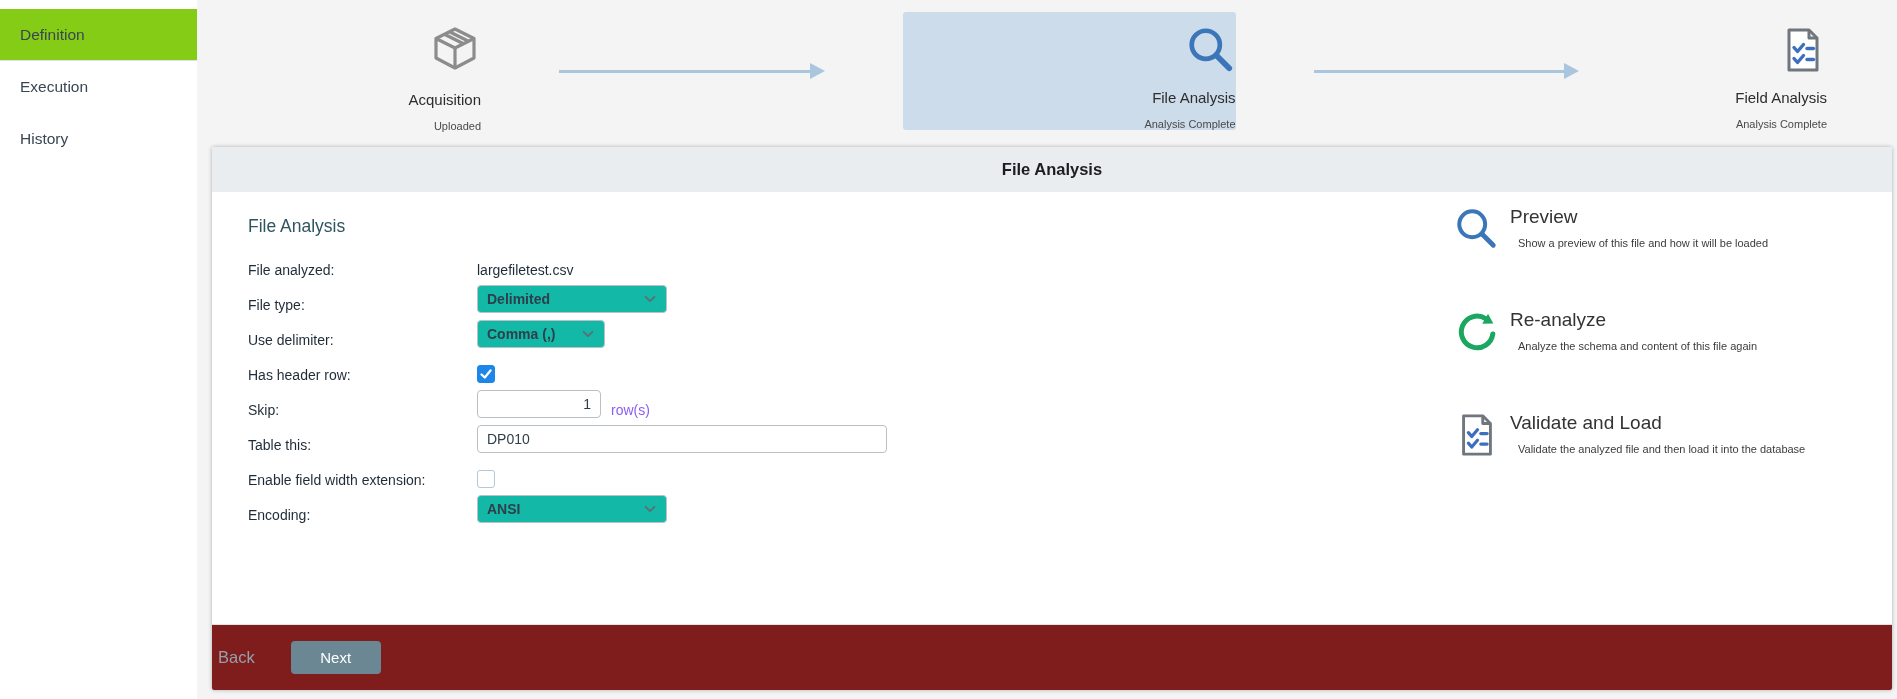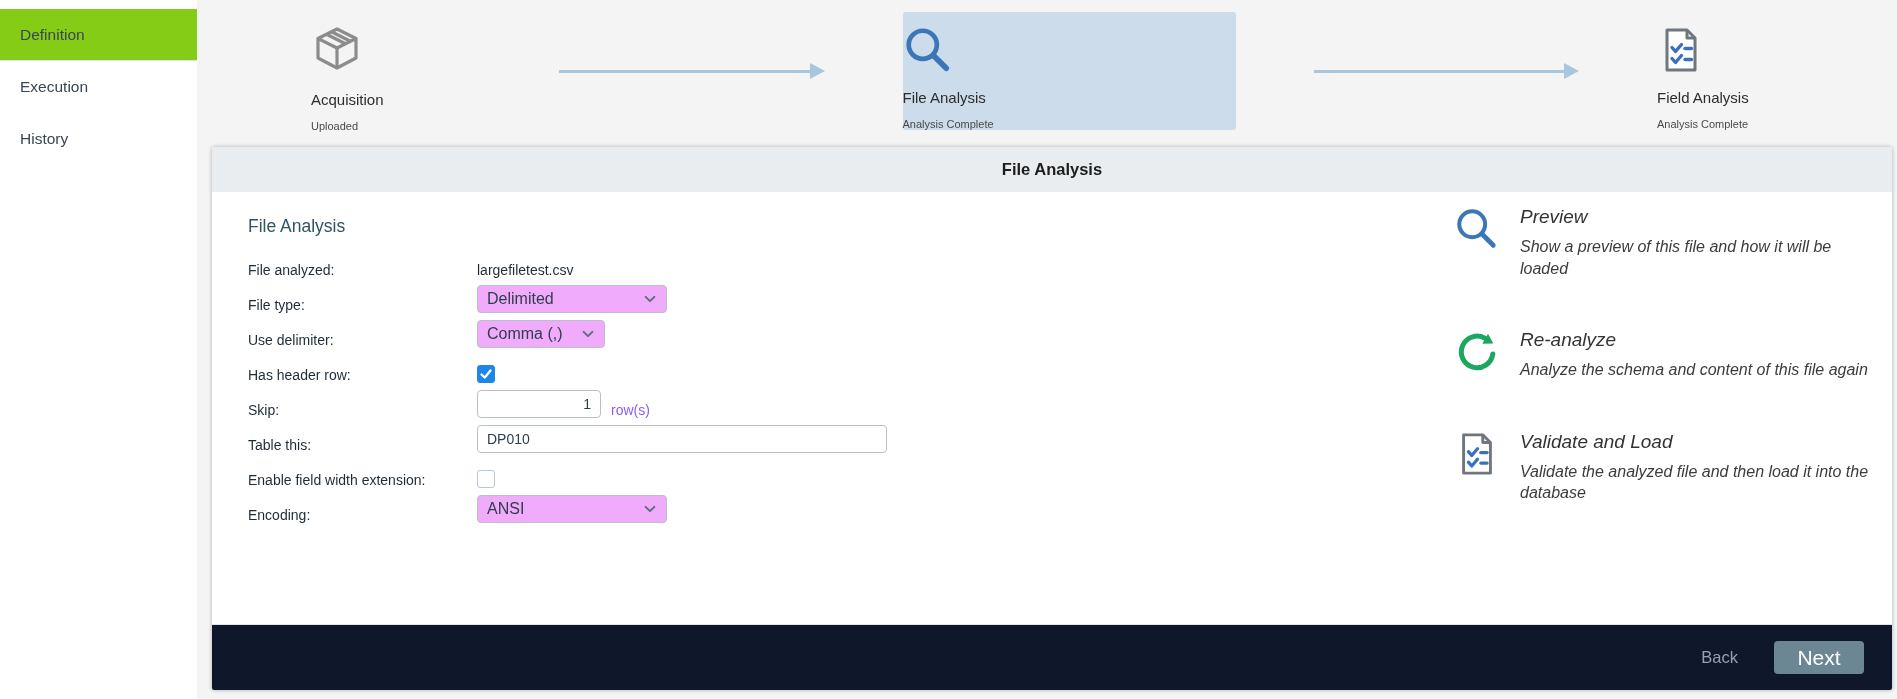--- a/index.html
+++ b/index.html
@@ -21,21 +21,21 @@
   .side-item.selected { background:#84cc16; border-bottom:1px solid #e0e0e0; }
 
   
   .main { flex:1; min-width:0; }
 
   
   .stepper {
     height:130px; padding:12px 70px 0 114px;
     display:flex; align-items:stretch;
   }
-  .step { width:170px; height:118px; display:flex; flex-direction:column; align-items:flex-start; cursor:pointer;gap:8px; }
+  .step { width:170px; height:118px; display:flex; flex-direction:column; align-items:flex-end; cursor:pointer;gap:8px; }
   .step.active { width:333px; background:#cddcea; border-radius:3px; }
   .step-iconbox { height:54px; margin-top:13px; display:flex; align-items:center; justify-content:center; }
   .step-label { font-size:15px; color:#2d2d2d; margin-top:6px; }
   .step-status { font-size:11px; color:#4a4a4a; margin-top:4px; }
   .connector { flex:1; display:flex; align-items:center; margin:0 78px; height:118px; }
   .connector .line { flex:1; height:3px; background:#a9c6de; }
   .connector .head {
     width:0; height:0;
     border-left:15px solid #a9c6de;
     border-top:8px solid transparent; border-bottom:8px solid transparent;
@@ -55,61 +55,61 @@
   .card-body { position:relative; height:498px; }
 
   
   .form { padding:24px 0 0 36px; }
   .sec { font-size:17.5px; font-weight:400; color:#2f5560; margin:0 0 13px 0; }
   .sec.second { margin-top:7px; }
   .row { display:flex; align-items:flex-end; height:28px; margin-bottom:7px; }
   .row label { width:229px; flex-shrink:0; font-size:14px; color:#1f2c38; }
   .plainval { font-size:14px; color:#1f2c38; }
   .dd {
-    height:28px; background:#f0abfc; border:1px solid #b9c1c7; border-radius:4px;
+    height:28px; background:#14b8a6; border:1px solid #b9c1c7; border-radius:4px;
     display:flex; align-items:center; justify-content:space-between;
-    padding:0 9px; font-size:16px; color:#2e3e4a; cursor:pointer;
+    padding:0 9px; font-size:14px; color:#2e3e4a; cursor:pointer;font-weight:bold;
   }
   .w190 { width:190px; } .w128 { width:128px; } .w468 { width:468px; }
   .ti {
     height:28px; border:1px solid #b9c1c7; border-radius:4px;
     padding:0 9px; font-size:14px; color:#2e3e4a; font-family:inherit;
     outline:none; background:#fff;
   }
   .skip { width:124px; text-align:right; }
   .tname { width:410px; }
   .suffix { margin-left:10px; font-size:14px; color:#8b5cf6; }
   .checkbox {
     width:18px; height:18px; border:1px solid #b3c9da; border-radius:3px;
     background:#fff; cursor:pointer; display:flex; align-items:center; justify-content:center;
   }
   .checkbox svg { display:none; }
   .checkbox.checked { background:#1d86e8; border-color:#1d86e8; }
   .checkbox.checked svg { display:block; }
 
   
   .actions { position:absolute; left:1240px; top:14px; width:440px; }
-  .action { display:flex; gap:18px; margin-bottom:50px; cursor:pointer;font-style:italic; }
+  .action { display:flex; gap:8px; margin-bottom:50px; cursor:pointer; }
   .aicon { width:50px; flex-shrink:0; display:flex; justify-content:center; }
   .atext h3 { margin:0 0 8px 0; font-size:19px; font-weight:400; color:#333; }
-  .atext p { margin:0; font-size:16px; color:#3c3c3c; line-height:1.35; max-width:352px; }
+  .atext p { margin:8px; font-size:11px; color:#3c3c3c; line-height:1.35; max-width:352px; }
 
   
   .card-footer {
     position:absolute; left:0; right:0; bottom:0; height:66px;
-    border-top:1px solid #e4e4e4; background:#0f172a;
-    display:flex; align-items:center; justify-content:flex-end;
+    border-top:1px solid #e4e4e4; background:#7f1d1d;
+    display:flex; align-items:center; 
     gap:30px; padding-right:28px; border-radius:0 0 2px 2px;
   }
   .btn-back {
     background:none; border:none; color:#94a2ad; font-size:16.5px;
     font-family:inherit; cursor:pointer;
   }
   .btn-next {
-    background:#6b8794; border:none; color:#fff; font-size:21px;
+    background:#6b8794; border:none; color:#fff; font-size:15px;
     width:90px; height:33px; border-radius:4px; font-family:inherit; cursor:pointer;
   }
 </style>
 </head>
 <body>
 
 <div class="app">
 
   <aside class="sidebar">
     <div class="side-item selected">

